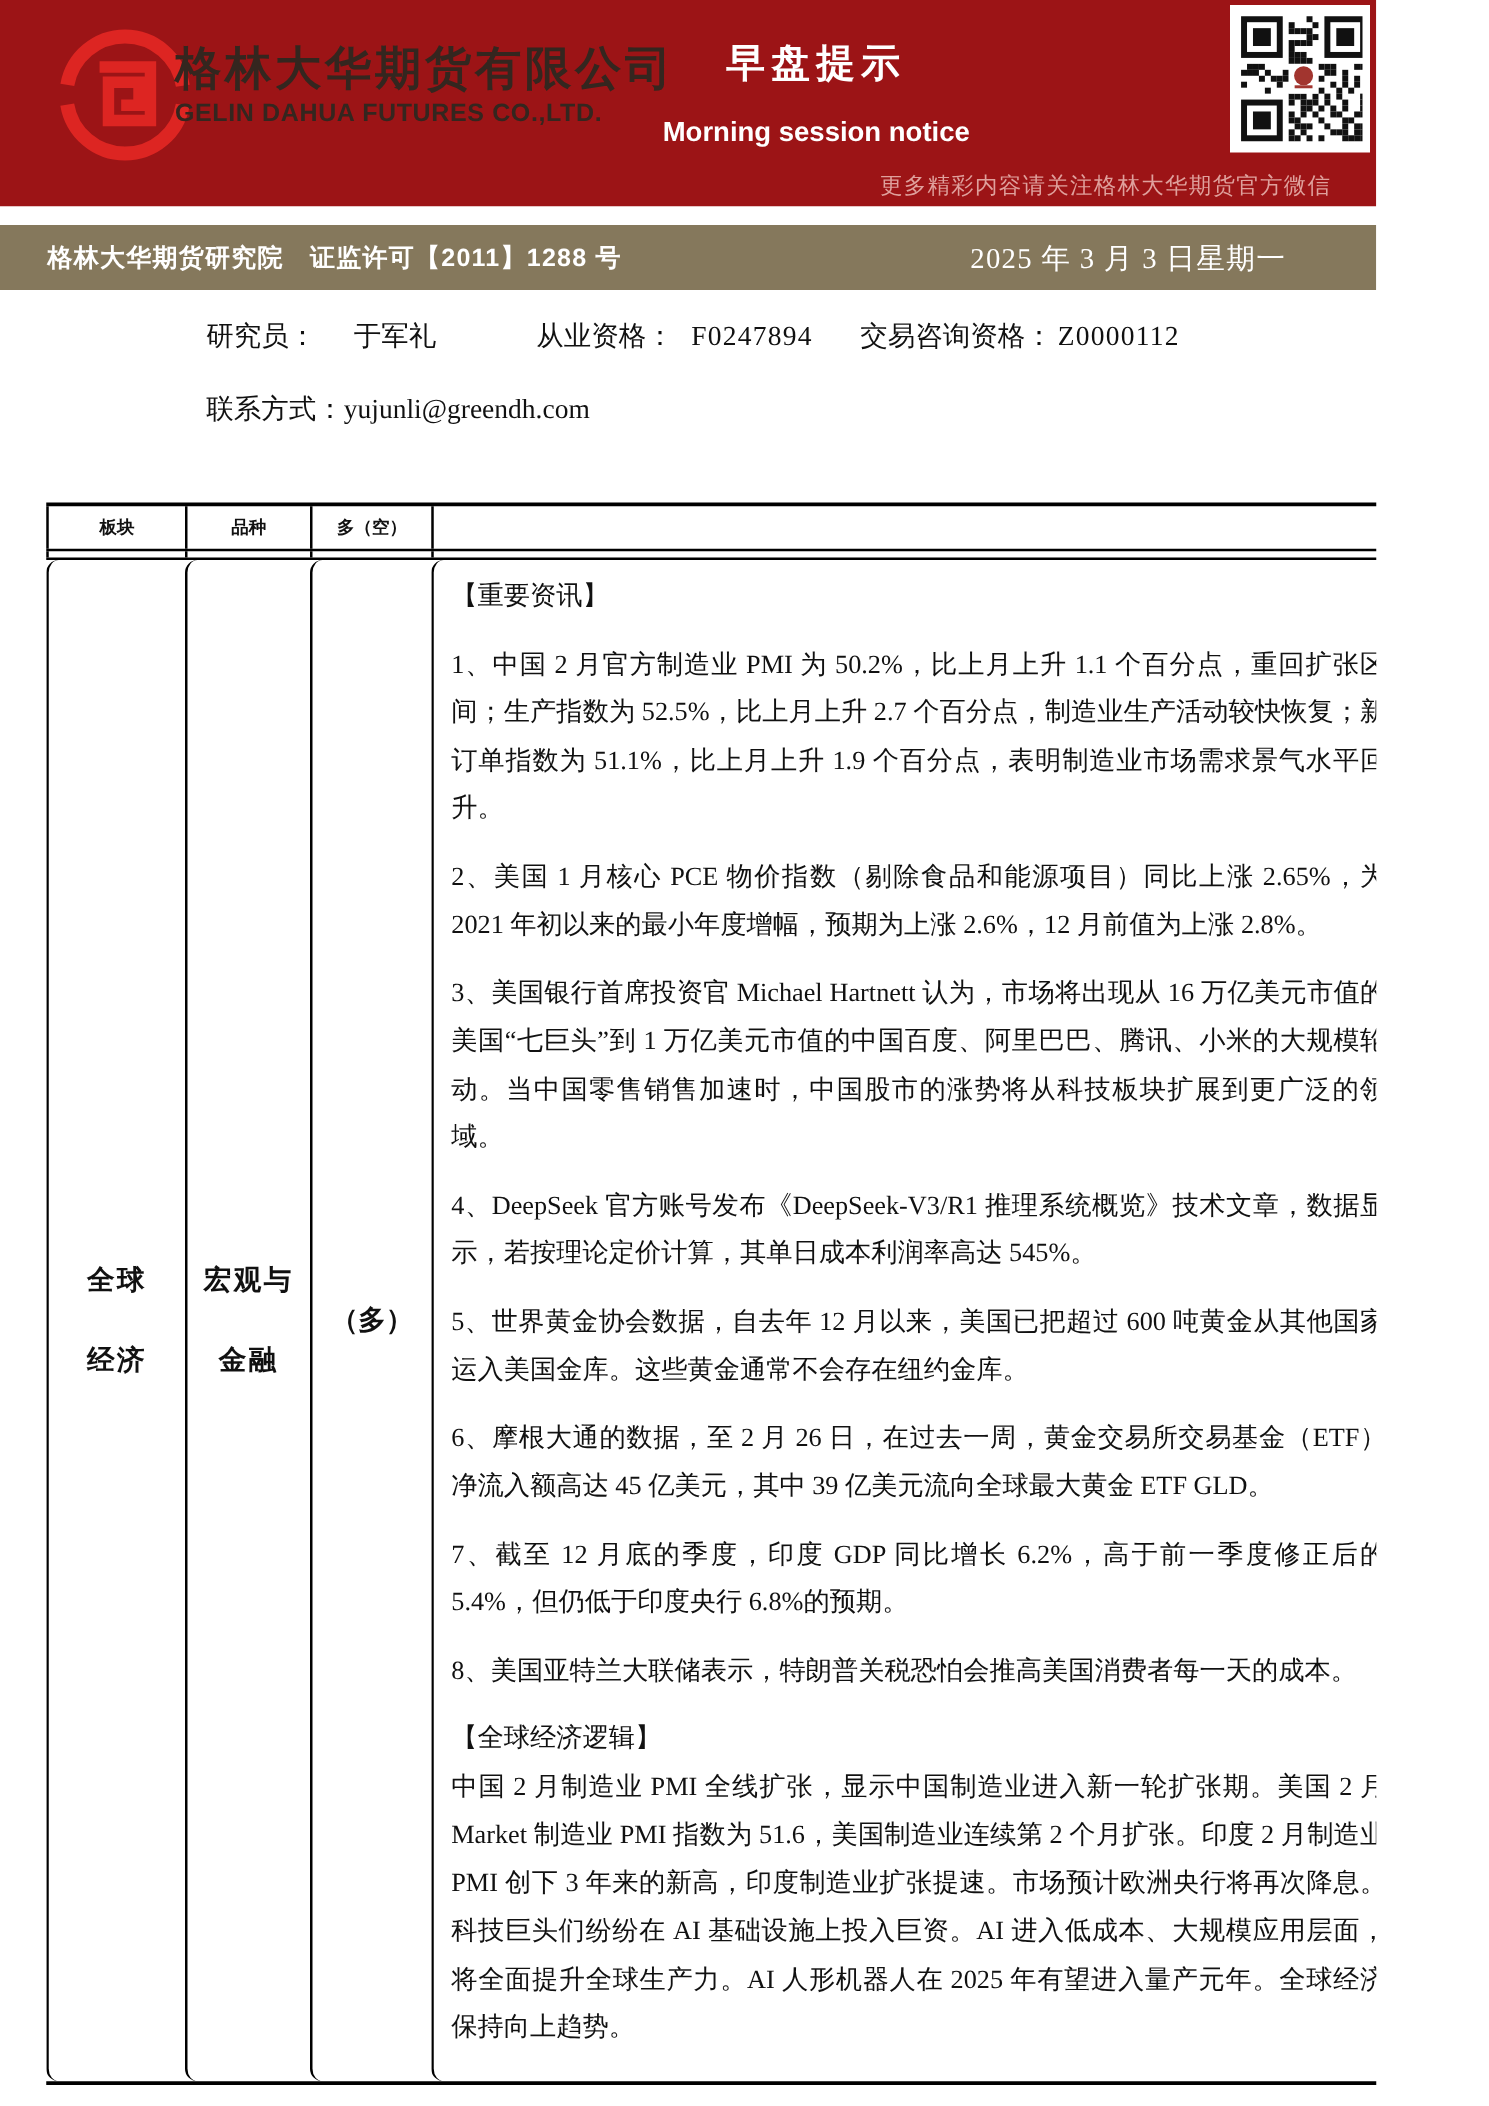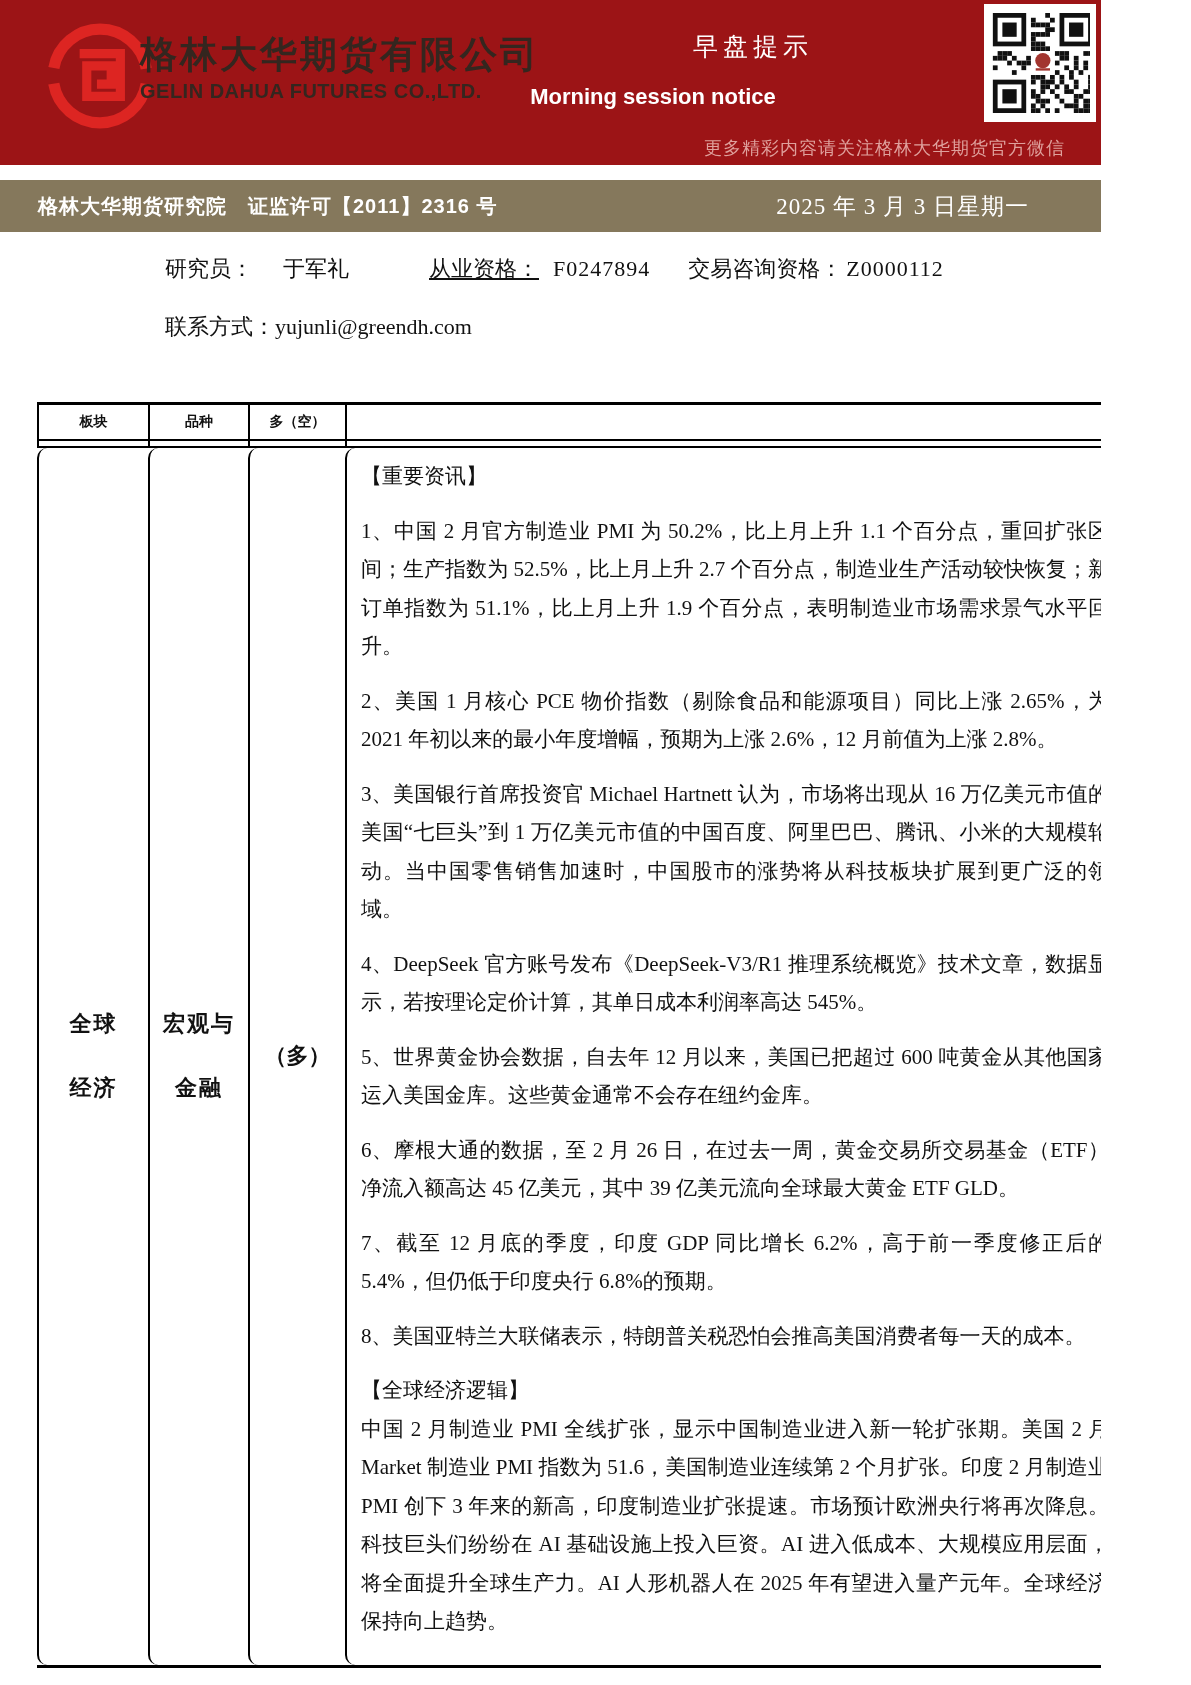--- a/index.html
+++ b/index.html
@@ -19,42 +19,42 @@
     width: 100%;
     height: 165px;
     background: #9C1416;
   }
   .logo-wrap { position:absolute; left:44px; top:20px; width:112px; height:112px; }
   .company { position:absolute; left:140px; top:34px; font-family:"Liberation Sans", sans-serif; color:#34261f; }
   .company-cn { font-size:37px; font-weight:bold; letter-spacing:3px; line-height:42px; }
   .company-en { font-size:20px; font-weight:bold; letter-spacing:0.5px; margin-top:4px; }
   .notice-title { position:absolute; left:493px; top:30px; width:320px; text-align:center; color:#fff;
                   font-family:"Liberation Sans", sans-serif; }
-  .notice-cn { font-size:25px; font-weight:normal; letter-spacing:5px;text-align:right; }
+  .notice-cn { font-size:31px; font-weight:bold; letter-spacing:5px; }
   .notice-en { font-size:22px; font-weight:bold; margin-top:21px; }
   .qr-box { position:absolute; right:5px; top:4px; width:112px; height:118px; background:#ffffff;
             display:flex; align-items:center; justify-content:center; }
   .wechat-note { position:absolute; right:36px; bottom:5px; font-size:18px; color:#DFA09C; letter-spacing:1px;margin-left:45px; }
 
   
   .gap-strip { height:15px; background:#ffffff; }
   .taupe-bar {
     height:52px; background:#85785C; color:#fff;
     display:flex; align-items:center; justify-content:space-between;
     padding:0 72px 0 38px; box-sizing:border-box;
   }
   .taupe-left { font-family:"Liberation Sans", sans-serif; font-weight:bold; font-size:20px; letter-spacing:1px; }
   .taupe-right { font-size:23px; letter-spacing:1px; }
 
   
   .info-block { margin:22px 0 0 165px; font-size:22px; }
   .info-line { line-height:30px; }
   .info-line + .info-line { margin-top:28px; }
   .sp-name { margin-left:30px; }
-  .sp-qual-label { margin-left:80px;text-decoration:underline; }
+  .sp-qual-label { margin-left:80px; }
   .sp-qual-val { margin-left:14px; letter-spacing:1px;margin-top:25px; }
   .sp-adv-label { margin-left:38px; }
   .sp-adv-val { margin-left:4px; letter-spacing:1px; }
 
   
   .tbl { margin:60px 0 0 37px; width:1090px; border-top:3px solid #000; border-bottom:3px solid #000; box-sizing:border-box; }
   .trow { display:grid; grid-template-columns:111px 100px 97px 1fr; }
   .cell { border-left:2px solid #000; box-sizing:border-box; }
   .cell:last-child { border-right:2px solid #000; }
   .head-row { height:34px; border-bottom:2px solid #000; }
@@ -212,21 +212,21 @@
           <circle cx="55.5" cy="53" r="8" fill="#A2352F"></circle>
           <rect x="48" y="61" width="15" height="2.5" fill="#A2352F"></rect>
         </svg>
     </div>
     <div class="wechat-note">更多精彩内容请关注格林大华期货官方微信</div>
   </div>
 
   <div class="gap-strip"></div>
 
   <div class="taupe-bar">
-    <div class="taupe-left">格林大华期货研究院　证监许可【2011】2316 号</div>
+    <div class="taupe-left">格林大华期货研究院　证监许可【2011】1288 号</div>
     <div class="taupe-right">2025 年 3 月 3 日星期一</div>
   </div>
 
   <div class="info-block">
     <div class="info-line">
       <span>研究员：</span><span class="sp-name">于军礼</span><span class="sp-qual-label">从业资格：</span><span class="sp-qual-val">F0247894</span><span class="sp-adv-label">交易咨询资格：</span><span class="sp-adv-val">Z0000112</span>
     </div>
     <div class="info-line">
       <span>联系方式：</span><span>yujunli@greendh.com</span>
     </div>

